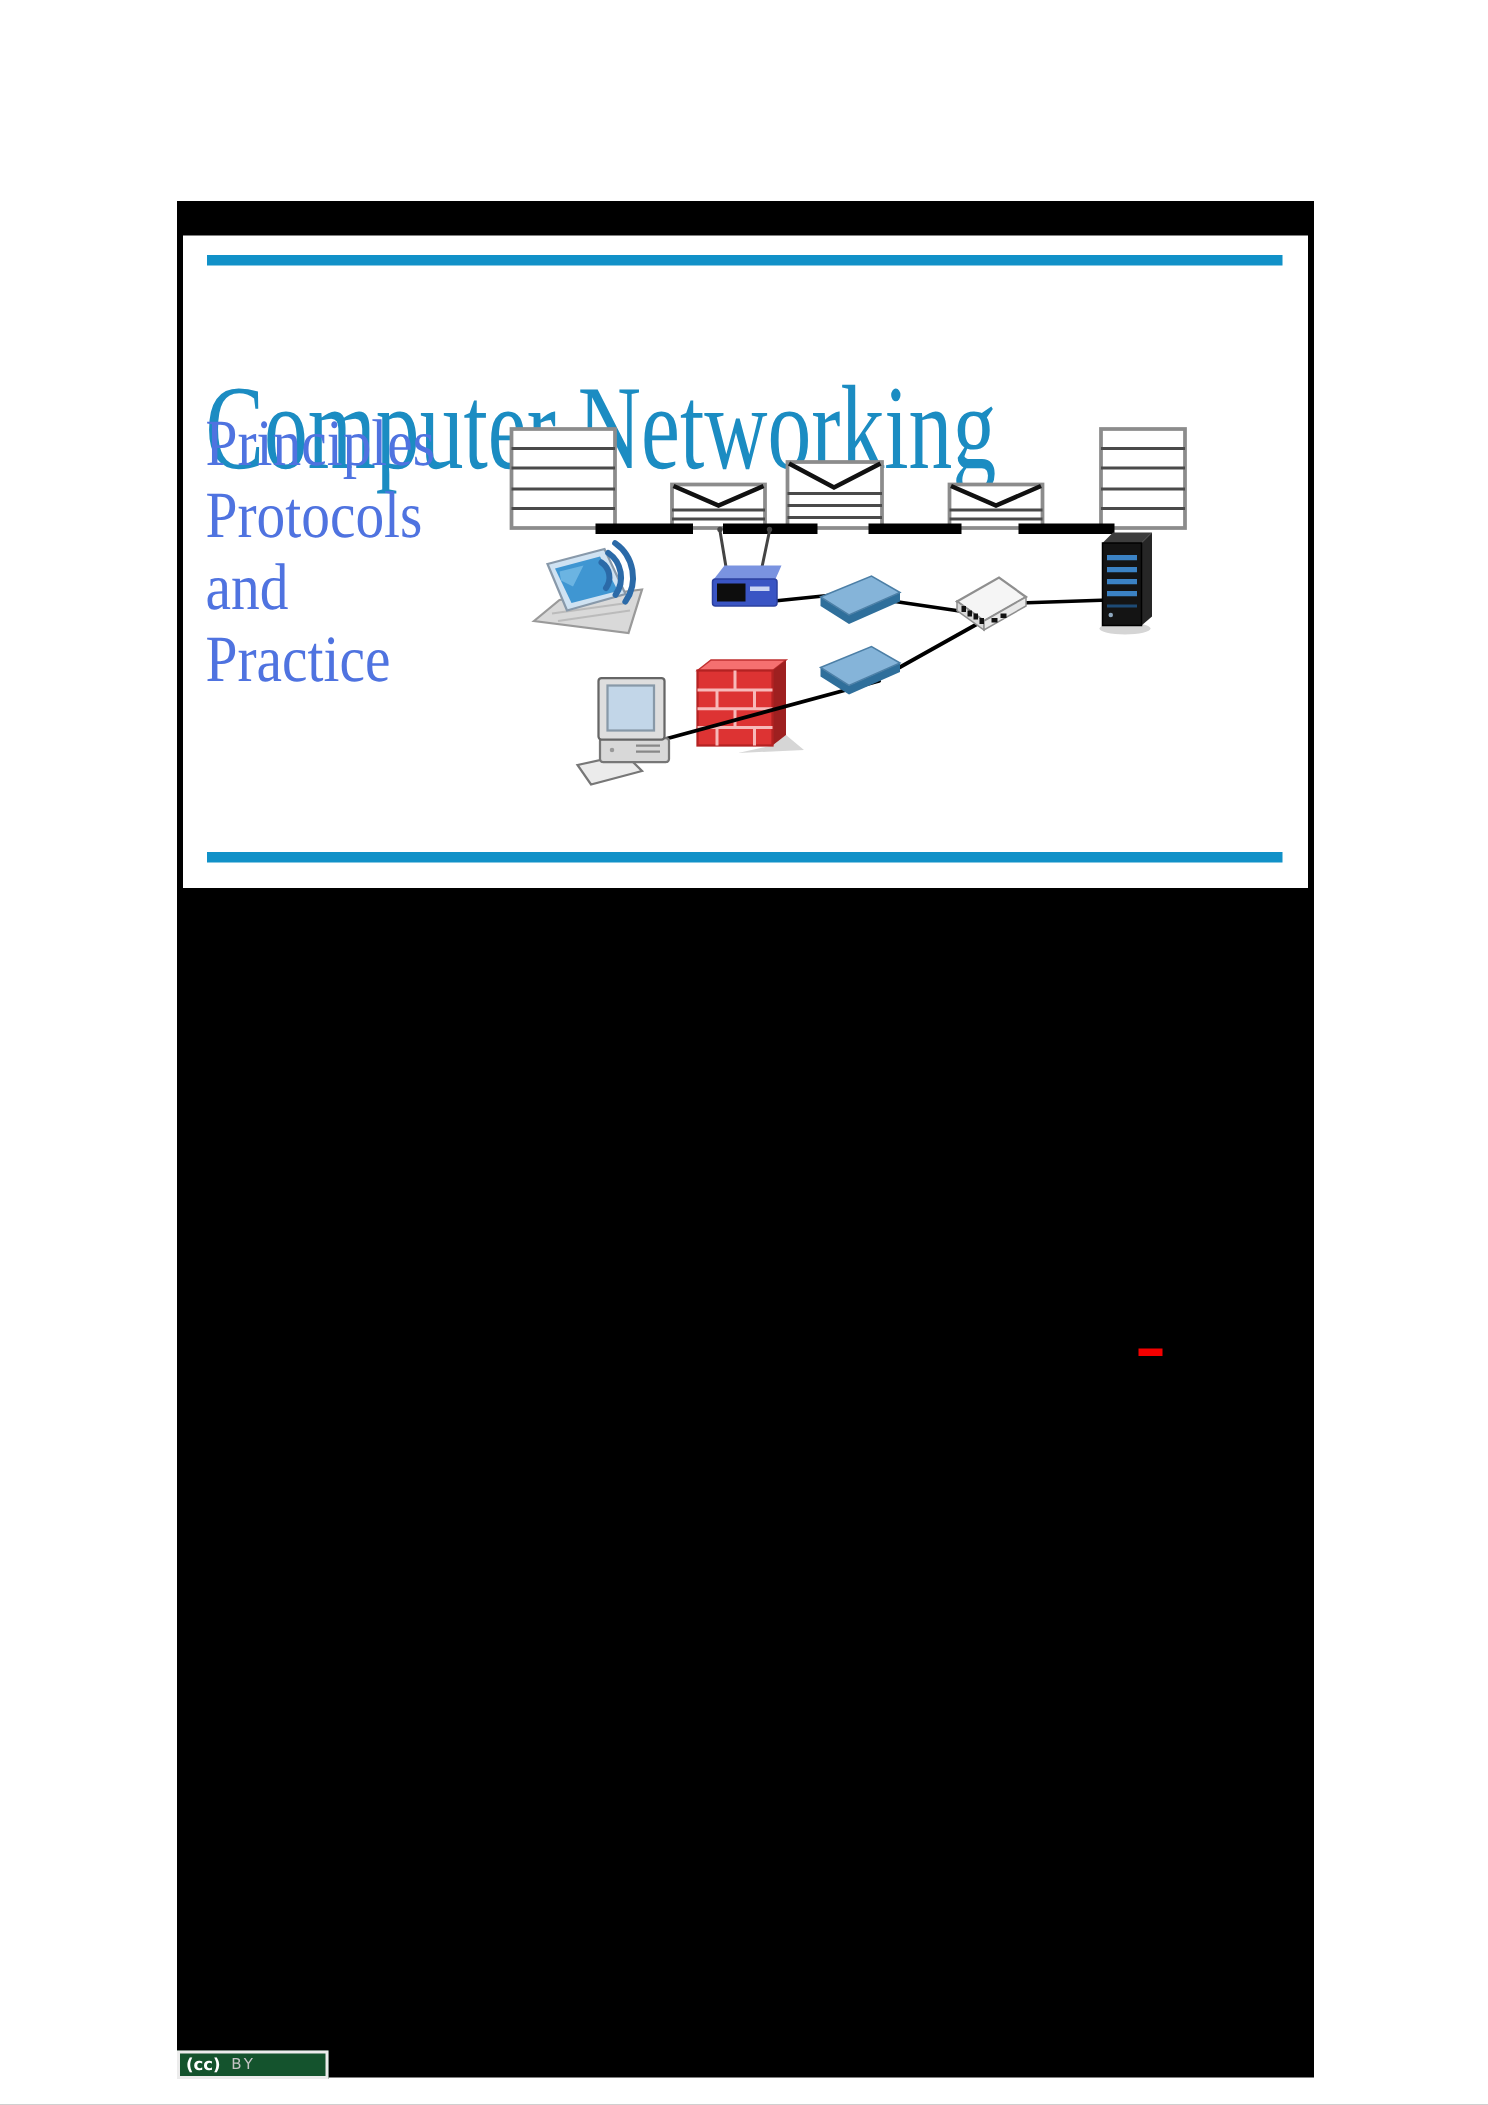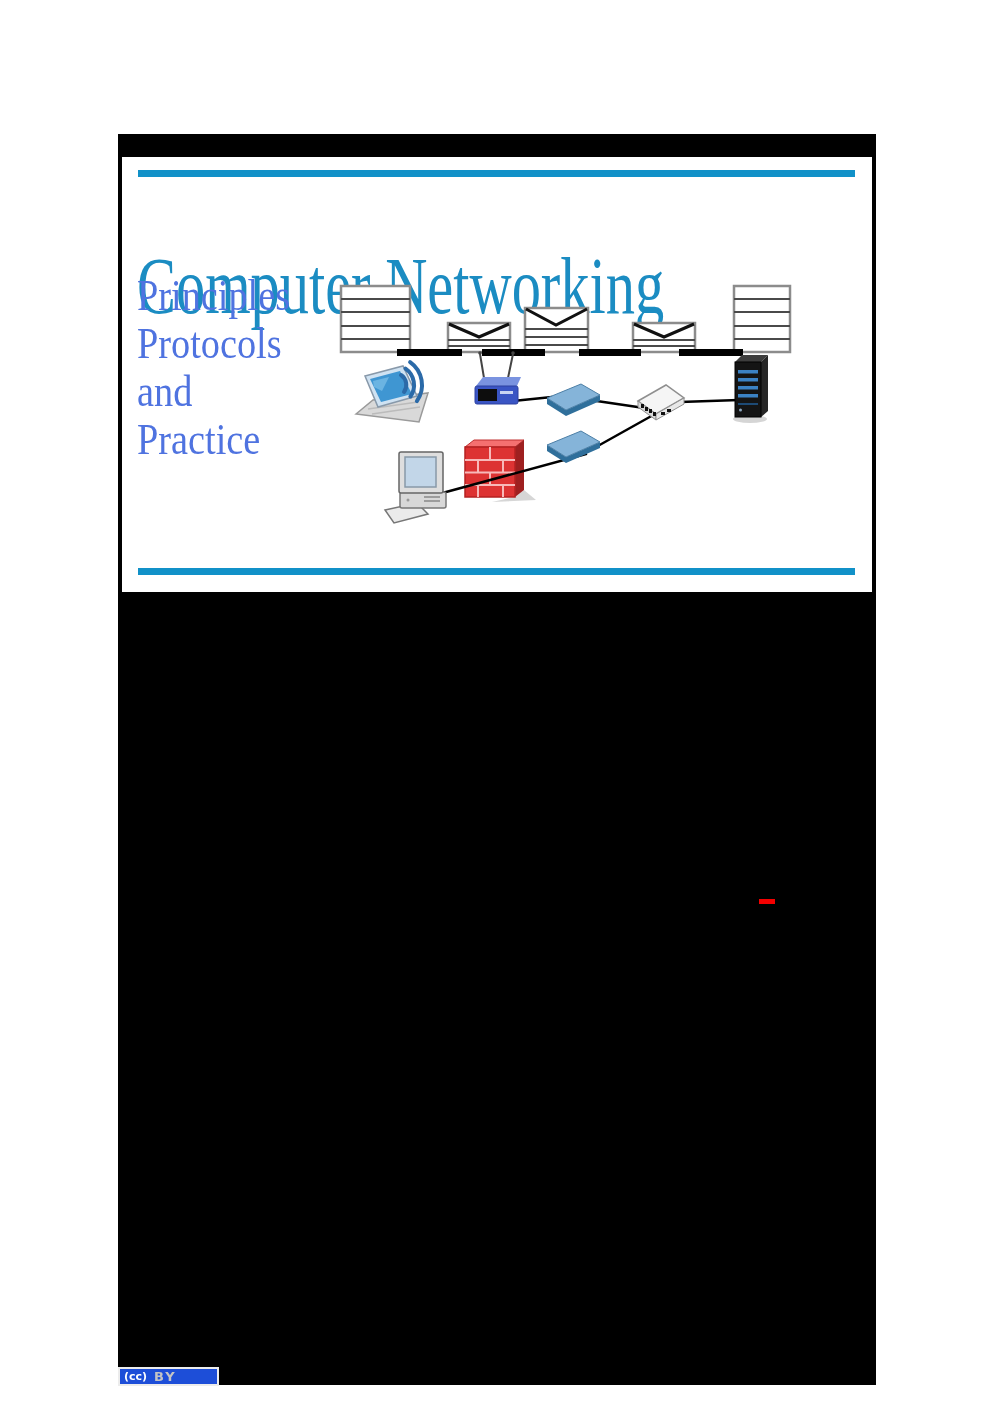--- a/index.html
+++ b/index.html
@@ -13,24 +13,24 @@
   .accent-bar.bottom{top:411px;}
   .cover-title{position:absolute;left:15px;top:35px;font-size:80px;line-height:1;
         color:var(--title-blue,#1b8cc2);transform:scaleX(.73);transform-origin:left top;
         white-space:nowrap;font-weight:normal;}
   .cover-subtitle{position:absolute;left:15px;top:115px;font-size:44px;line-height:48px;
         color:var(--subtitle-blue,#4f73e0);transform:scaleX(.87);transform-origin:left top;}
   .diagram{position:absolute;left:0;top:0;}
   .red-mark{position:absolute;left:641px;top:765px;width:16px;height:5px;
         background:var(--red-mark,#f40000);}
   .cc-badge{position:absolute;left:0;top:1233px;width:101px;height:19px;box-sizing:border-box;
-        background:#1d4ed8;border:2px solid #ececec;display:flex;align-items:center;gap:7px;
+        background:#14532d;border:2px solid #ececec;display:flex;align-items:center;gap:7px;
         padding:0 4px;font-family:"DejaVu Sans",sans-serif;cursor:pointer;}
   .cc-logo{color:#ffffff;font-weight:bold;font-size:11px;line-height:1;}
-  .cc-label{color:#c4c4c4;font-weight:bold;font-size:13px;letter-spacing:2px;line-height:1;}
+  .cc-label{color:#c4c4c4;font-weight:normal;font-size:10px;letter-spacing:2px;line-height:1;}
 </style>
 </head>
 <body>
 
 <div class="page">
 
   <div class="cover-black">
 
     <div class="slide">
       <div class="accent-bar top"></div>

